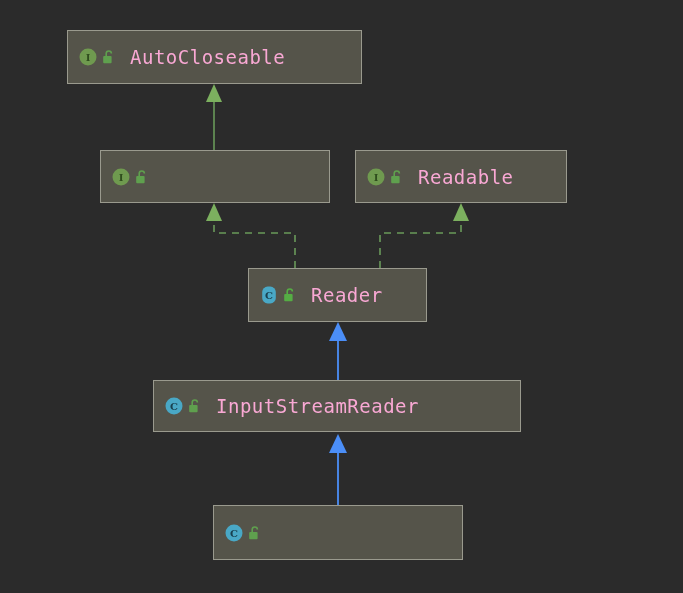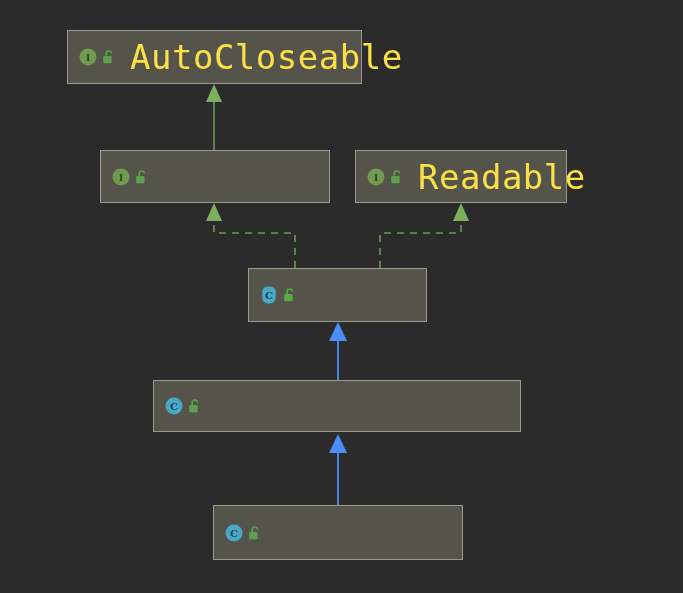--- a/index.html
+++ b/index.html
@@ -26,23 +26,23 @@
     position: absolute;
     box-sizing: border-box;
     background: #55544a;
     border: 1px solid #9a9a8e;
     display: flex;
     align-items: center;
     padding-left: 10px;
     z-index: 5;
   }
   .node-label {
-    color: #fde047;
+    color: #f9a8d4;
     font-family: "DejaVu Sans Mono", "Liberation Mono", monospace;
-    font-size: 34px;
+    font-size: 19px;
     letter-spacing: 0.5px;
     white-space: nowrap;
     margin-left: 14px;
   }
   .kind-icon {
     width: 20px;
     height: 20px;
     flex: 0 0 20px;
     display: block;
   }
@@ -124,31 +124,33 @@
 
   <div class="node" style="left:248px; top:268px; width:179px; height:54px;">
     <svg class="kind-icon" viewBox="0 0 20 20">
       <rect x="3.2" y="1.6" width="13.6" height="16.8" rx="5.5" fill="#49a8c6"></rect>
       <text x="10" y="14" text-anchor="middle" font-family="DejaVu Serif, Liberation Serif, serif" font-size="10" font-weight="bold" fill="#19404f">C</text>
     </svg>
     <svg class="lock-icon" viewBox="0 0 15 16">
       <path d="M5.2 7.2 V4.6 a2.6 2.6 0 0 1 5.2 0" fill="none" stroke="#55ad44" stroke-width="1.6"></path>
       <rect x="2.2" y="7" width="8.4" height="7.2" rx="1" fill="#55ad44"></rect>
     </svg>
+    <span class="node-label">Reader</span>
   </div>
 
   <div class="node" style="left:153px; top:380px; width:368px; height:52px;">
     <svg class="kind-icon" viewBox="0 0 20 20">
       <circle cx="10" cy="10" r="8.5" fill="#49a8c6"></circle>
       <text x="10" y="14" text-anchor="middle" font-family="DejaVu Serif, Liberation Serif, serif" font-size="10" font-weight="bold" fill="#19404f">C</text>
     </svg>
     <svg class="lock-icon" viewBox="0 0 15 16">
       <path d="M5.2 7.2 V4.6 a2.6 2.6 0 0 1 5.2 0" fill="none" stroke="#5fa04e" stroke-width="1.6"></path>
       <rect x="2.2" y="7" width="8.4" height="7.2" rx="1" fill="#5fa04e"></rect>
     </svg>
+    <span class="node-label">InputStreamReader</span>
   </div>
 
   <div class="node" style="left:213px; top:505px; width:250px; height:55px;">
     <svg class="kind-icon" viewBox="0 0 20 20">
       <circle cx="10" cy="10" r="8.5" fill="#49a8c6"></circle>
       <text x="10" y="14" text-anchor="middle" font-family="DejaVu Serif, Liberation Serif, serif" font-size="10" font-weight="bold" fill="#19404f">C</text>
     </svg>
     <svg class="lock-icon" viewBox="0 0 15 16">
       <path d="M5.2 7.2 V4.6 a2.6 2.6 0 0 1 5.2 0" fill="none" stroke="#5fa04e" stroke-width="1.6"></path>
       <rect x="2.2" y="7" width="8.4" height="7.2" rx="1" fill="#5fa04e"></rect>

